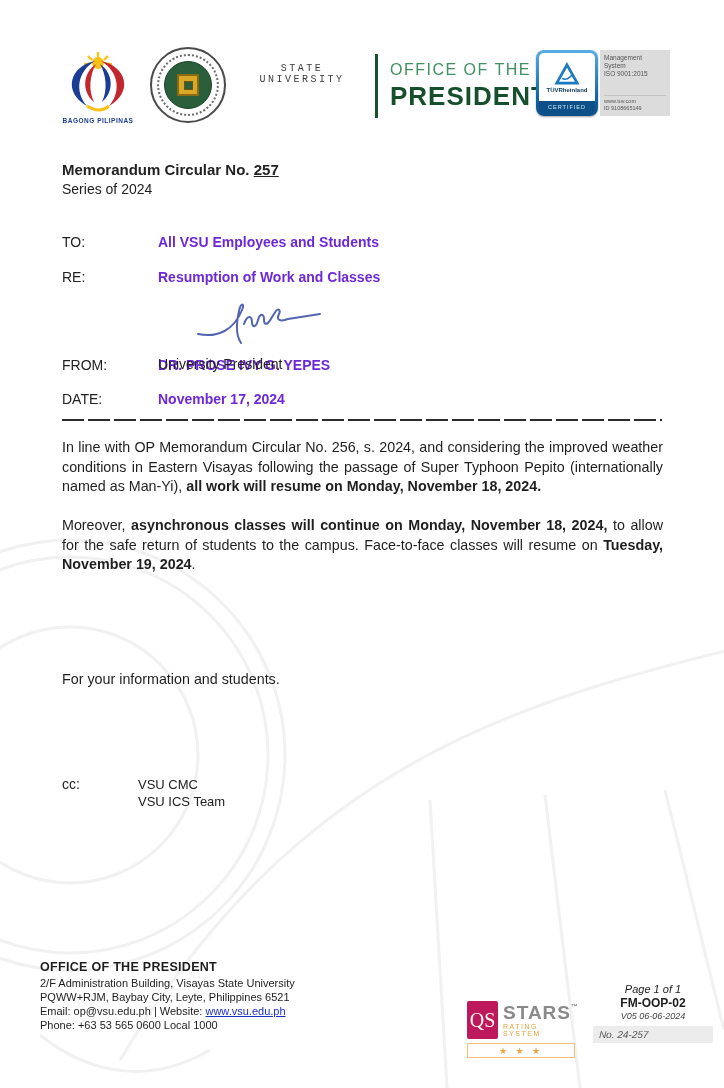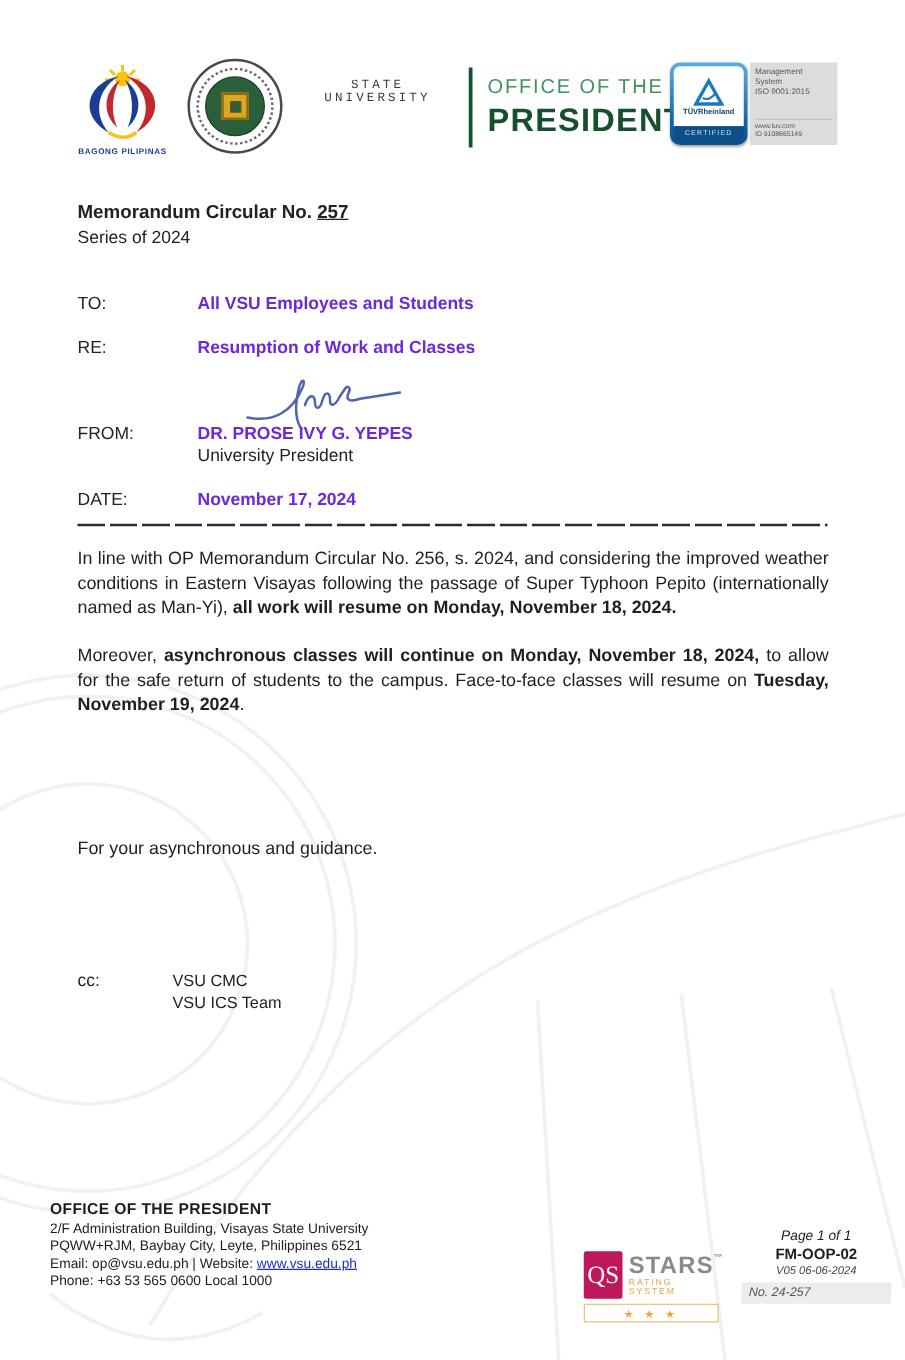--- a/index.html
+++ b/index.html
@@ -57,21 +57,21 @@
   
   .memo-head { left:62px; top:161px; font-size:15px; }
   .memo-head .title { font-weight:bold; }
   .memo-head .series { font-size:14px; margin-top:3px; font-weight:normal; }
 
   
   .field-label { left:62px; font-size:14px; color:#222; }
   .field-value { left:158px; font-size:14px; color:#6d28d9; }
   .row-to    { top:234px; }
   .row-re    { top:269px; }
-  .row-from  { top:338px; }
+  .row-from  { top:357px; }
   .row-date  { top:391px; }
   .from-title { left:158px; top:356px; font-size:14px; color:#222; }
   .signature { left:192px; top:298px; }
 
   .rule-dashed { left:62px; top:419px; width:600px; height:2px;
     background:repeating-linear-gradient(90deg,#2b2b2b 0 22px, rgba(0,0,0,0) 22px 26px); }
 
   
   .para { left:62px; width:601px; font-size:14.3px; line-height:19.5px; text-align:justify; color:#1f1f1f; }
   .p1 { top:438px; }
@@ -210,21 +210,21 @@
   <div class="abs field-value bold row-from">DR. PROSE IVY G. YEPES</div>
   <div class="abs from-title">University President</div>
 
   <div class="abs field-label row-date">DATE:</div>
   <div class="abs field-value bold row-date">November 17, 2024</div>
 
   <div class="abs rule-dashed"></div>
 
   <p class="abs para p1"><span>In line with OP Memorandum Circular No. 256, s. 2024, and considering the improved weather conditions in Eastern Visayas following the passage of Super Typhoon Pepito (internationally named as Man-Yi), </span><span class="bold">all work will resume on Monday, November 18, 2024.</span></p>
   <p class="abs para p2"><span>Moreover, </span><span class="bold">asynchronous classes will continue on Monday, November 18, 2024,</span><span> to allow for the safe return of students to the campus. Face-to-face classes will resume on </span><span class="bold">Tuesday, November 19, 2024</span><span>.</span></p>
-  <p class="abs para p4"><span>For your asynchronous and guidance.</span></p>
+  <p class="abs para p4"><span>For your information and students.</span></p>
 
   <div class="abs cc-label">cc:</div>
   <div class="abs cc-items">
     <div>VSU CMC</div>
     <div>VSU ICS Team</div>
   </div>
 
   <div class="abs foot-left">
     <div class="foot-title">OFFICE OF THE PRESIDENT</div>
     <div>2/F Administration Building, Visayas State University</div>

